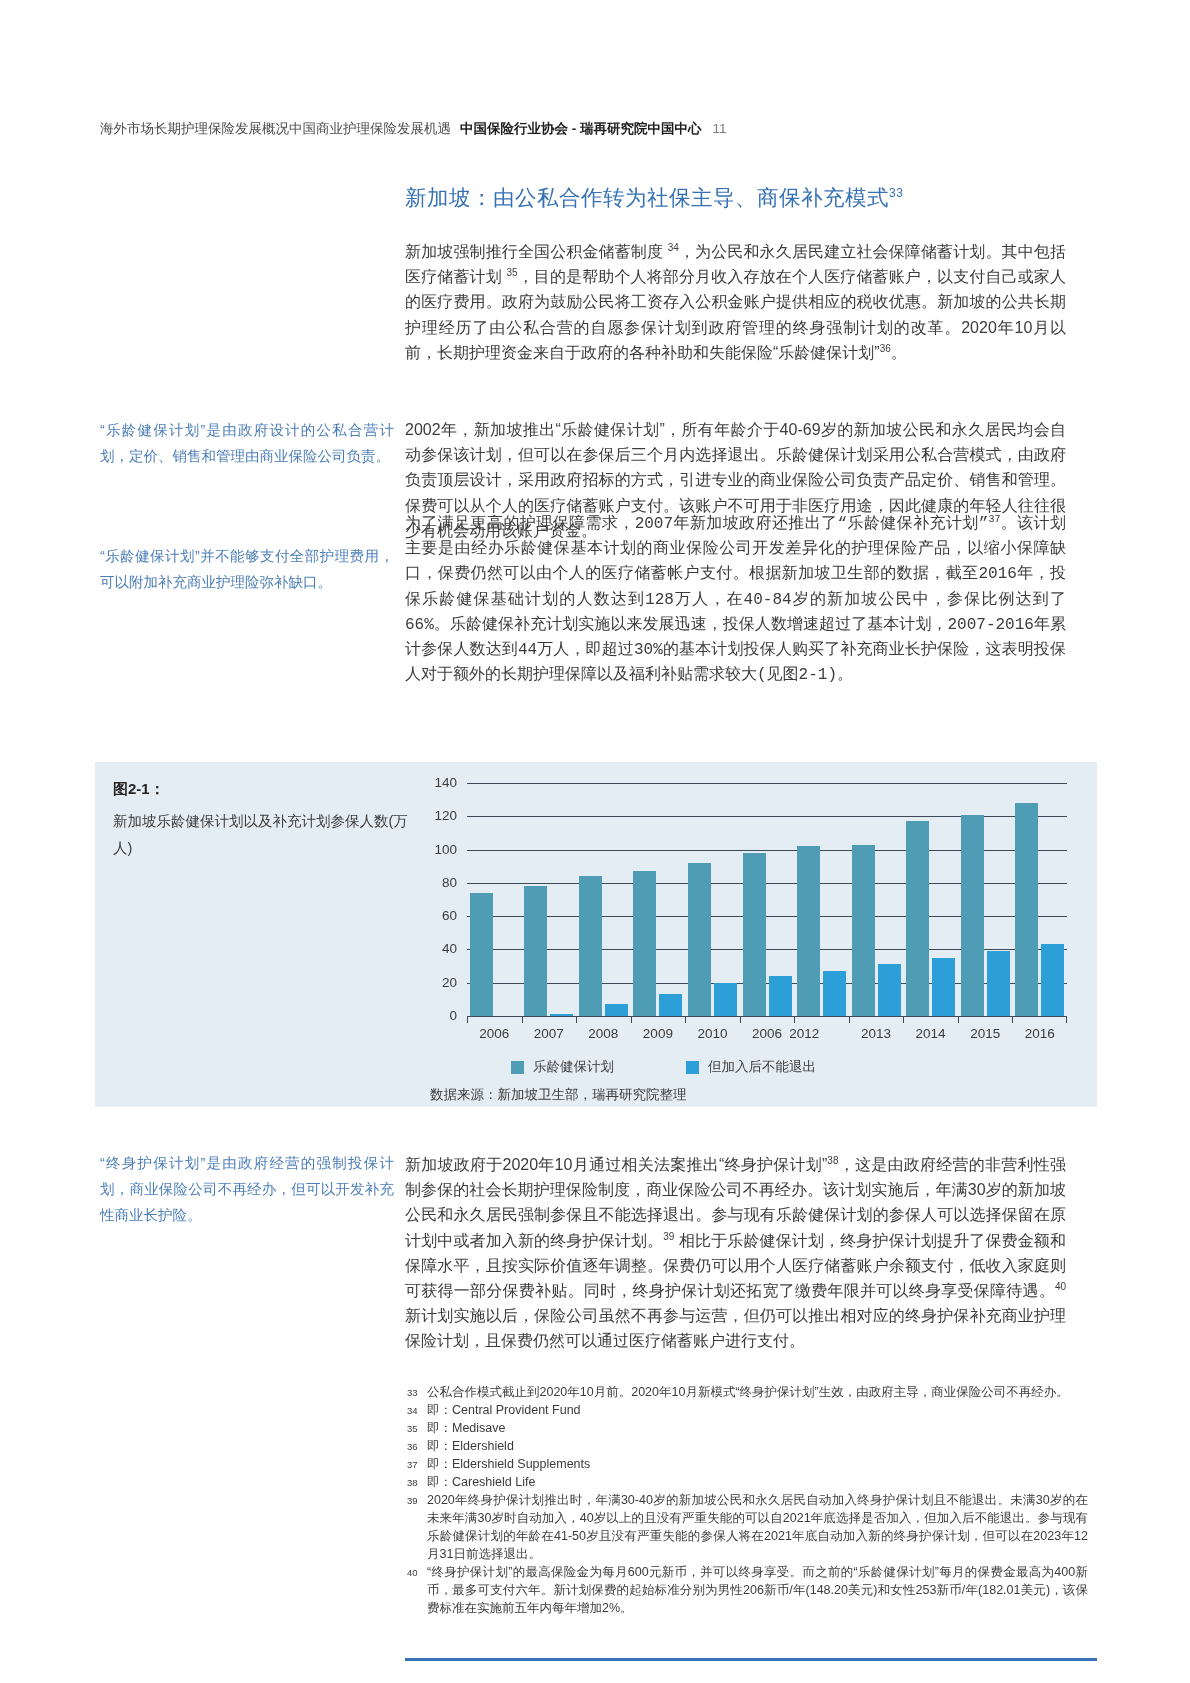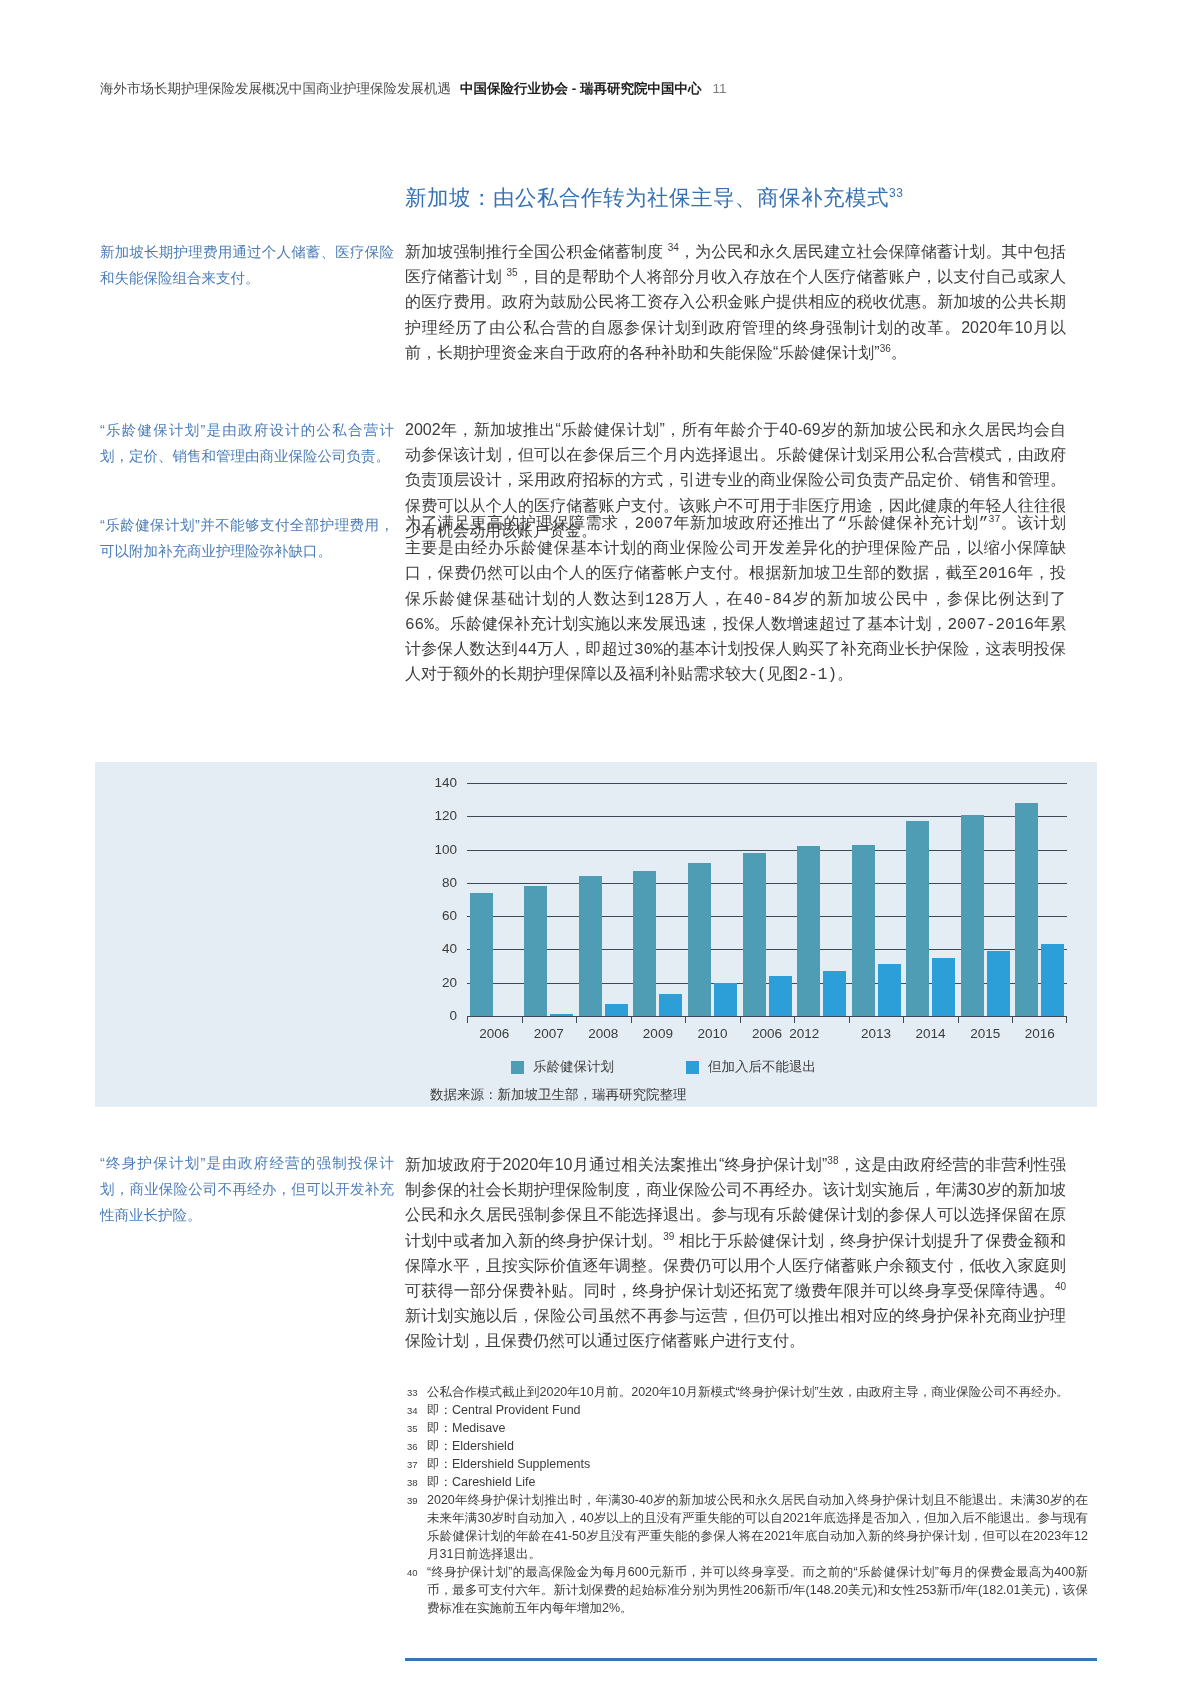--- a/index.html
+++ b/index.html
@@ -3,28 +3,28 @@
 <meta charset="utf-8">
 <style>
   html,body{margin:0;padding:0;background:#ffffff;}
   .page{
     position:relative;width:1190px;height:1683px;background:#ffffff;overflow:hidden;
     font-family:"Liberation Sans","DejaVu Sans",sans-serif;color:#3b3b3b;
   }
   
   .hdr{position:absolute;left:100px;top:80px;width:995px;display:flex;justify-content:flex-start;align-items:baseline;font-size:13.5px;color:#4b4b4b;}
   .hdr-right{display:flex;align-items:baseline;gap:9px;}
-  .hdr-org{font-weight:bold;color:#1e1e1e;}
+  .hdr-org{font-weight:bold;color:#1e1e1e;margin-top:40px;}
   .hdr-page{color:#7c7c7c;margin-left:2px;}
   
   .title{position:absolute;left:405px;top:183px;width:700px;font-size:21.5px;color:#3671b5;letter-spacing:0.5px;}
   .title sup{font-size:12px;}
   
   .margin-note{position:absolute;left:100px;width:294px;font-size:14.5px;line-height:26px;color:#4c7db8;text-align:justify;}
-  .mn1{top:239px;} .mn2{top:417px;} .mn3{top:512px;} .mn4{top:1150px;}
+  .mn1{top:239px;} .mn2{top:417px;} .mn3{top:543px;} .mn4{top:1150px;}
   
   .para{position:absolute;left:405px;width:661px;font-size:16px;line-height:25.2px;color:#3b3b3b;text-align:justify;}
   .para sup{font-size:10px;line-height:0;}
   .p1{top:239px;} .p2{top:417px;} .p3{top:512px;font-family:Liberation Mono, monospace;} .p4{top:1152px;}
   
   .panel{position:absolute;left:95px;top:762px;width:1002px;height:345px;background:#e4edf4;}
   .fig-caption{position:absolute;left:18px;top:18px;width:305px;}
   .fig-label{font-weight:bold;font-size:15px;color:#262626;margin-bottom:9px;}
   .fig-text{font-size:14.5px;line-height:27px;color:#3b3b3b;}
   
@@ -55,31 +55,34 @@
     <span>海外市场长期护理保险发展概况</span>
     <span class="hdr-right">
       <span>中国商业护理保险发展机遇</span>
       <span class="hdr-org">中国保险行业协会 - 瑞再研究院中国中心</span>
       <span class="hdr-page">11</span>
     </span>
   </div>
 
   <h1 class="title" style="margin:0;font-weight:normal;">新加坡：由公私合作转为社保主导、商保补充模式<sup>33</sup></h1>
 
-  <div class="margin-note mn1">新加坡长期护理费用通过个人储蓄、医疗保险和失能保险组合来支付。</div>
   <div class="margin-note mn2">“乐龄健保计划”是由政府设计的公私合营计划，定价、销售和管理由商业保险公司负责。</div>
   <div class="margin-note mn3">“乐龄健保计划”并不能够支付全部护理费用，可以附加补充商业护理险弥补缺口。</div>
   <div class="margin-note mn4">“终身护保计划”是由政府经营的强制投保计划，商业保险公司不再经办，但可以开发补充性商业长护险。</div>
 
   <div class="para p1">新加坡强制推行全国公积金储蓄制度 <sup>34</sup>，为公民和永久居民建立社会保障储蓄计划。其中包括医疗储蓄计划 <sup>35</sup>，目的是帮助个人将部分月收入存放在个人医疗储蓄账户，以支付自己或家人的医疗费用。政府为鼓励公民将工资存入公积金账户提供相应的税收优惠。新加坡的公共长期护理经历了由公私合营的自愿参保计划到政府管理的终身强制计划的改革。2020年10月以前，长期护理资金来自于政府的各种补助和失能保险“乐龄健保计划”<sup>36</sup>。</div>
   <div class="para p2">2002年，新加坡推出“乐龄健保计划”，所有年龄介于40-69岁的新加坡公民和永久居民均会自动参保该计划，但可以在参保后三个月内选择退出。乐龄健保计划采用公私合营模式，由政府负责顶层设计，采用政府招标的方式，引进专业的商业保险公司负责产品定价、销售和管理。保费可以从个人的医疗储蓄账户支付。该账户不可用于非医疗用途，因此健康的年轻人往往很少有机会动用该账户资金。</div>
   <div class="para p3">为了满足更高的护理保障需求，2007年新加坡政府还推出了“乐龄健保补充计划”<sup>37</sup>。该计划主要是由经办乐龄健保基本计划的商业保险公司开发差异化的护理保险产品，以缩小保障缺口，保费仍然可以由个人的医疗储蓄帐户支付。根据新加坡卫生部的数据，截至2016年，投保乐龄健保基础计划的人数达到128万人，在40-84岁的新加坡公民中，参保比例达到了66%。乐龄健保补充计划实施以来发展迅速，投保人数增速超过了基本计划，2007-2016年累计参保人数达到44万人，即超过30%的基本计划投保人购买了补充商业长护保险，这表明投保人对于额外的长期护理保障以及福利补贴需求较大(见图2-1)。</div>
   <div class="para p4">新加坡政府于2020年10月通过相关法案推出“终身护保计划”<sup>38</sup>，这是由政府经营的非营利性强制参保的社会长期护理保险制度，商业保险公司不再经办。该计划实施后，年满30岁的新加坡公民和永久居民强制参保且不能选择退出。参与现有乐龄健保计划的参保人可以选择保留在原计划中或者加入新的终身护保计划。<sup>39</sup> 相比于乐龄健保计划，终身护保计划提升了保费金额和保障水平，且按实际价值逐年调整。保费仍可以用个人医疗储蓄账户余额支付，低收入家庭则可获得一部分保费补贴。同时，终身护保计划还拓宽了缴费年限并可以终身享受保障待遇。<sup>40</sup> 新计划实施以后，保险公司虽然不再参与运营，但仍可以推出相对应的终身护保补充商业护理保险计划，且保费仍然可以通过医疗储蓄账户进行支付。</div>
 
   <section class="panel">
+    <div class="fig-caption">
+      <div class="fig-label">图2-1：</div>
+      <div class="fig-text">新加坡乐龄健保计划以及补充计划参保人数(万人)</div>
+    </div>
     <div class="chart" id="chart">
         <div class="gridline" style="top: 233px; background: rgb(60, 73, 86);"></div>
         <div class="ylabel" style="top: 225px;">0</div>
         <div class="gridline" style="top: 199.714px; background: rgb(60, 73, 86);"></div>
         <div class="ylabel" style="top: 191.714px;">20</div>
         <div class="gridline" style="top: 166.429px; background: rgb(60, 73, 86);"></div>
         <div class="ylabel" style="top: 158.429px;">40</div>
         <div class="gridline" style="top: 133.143px; background: rgb(60, 73, 86);"></div>
         <div class="ylabel" style="top: 125.143px;">60</div>
         <div class="gridline" style="top: 99.8571px; background: rgb(60, 73, 86);"></div>

